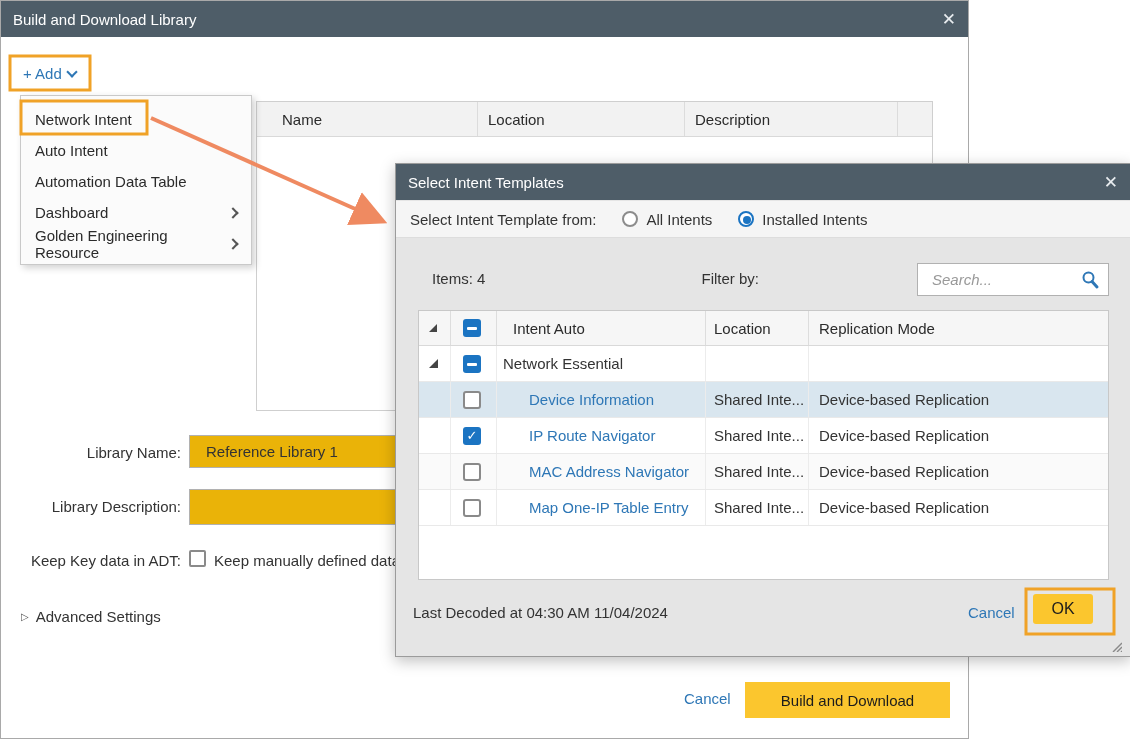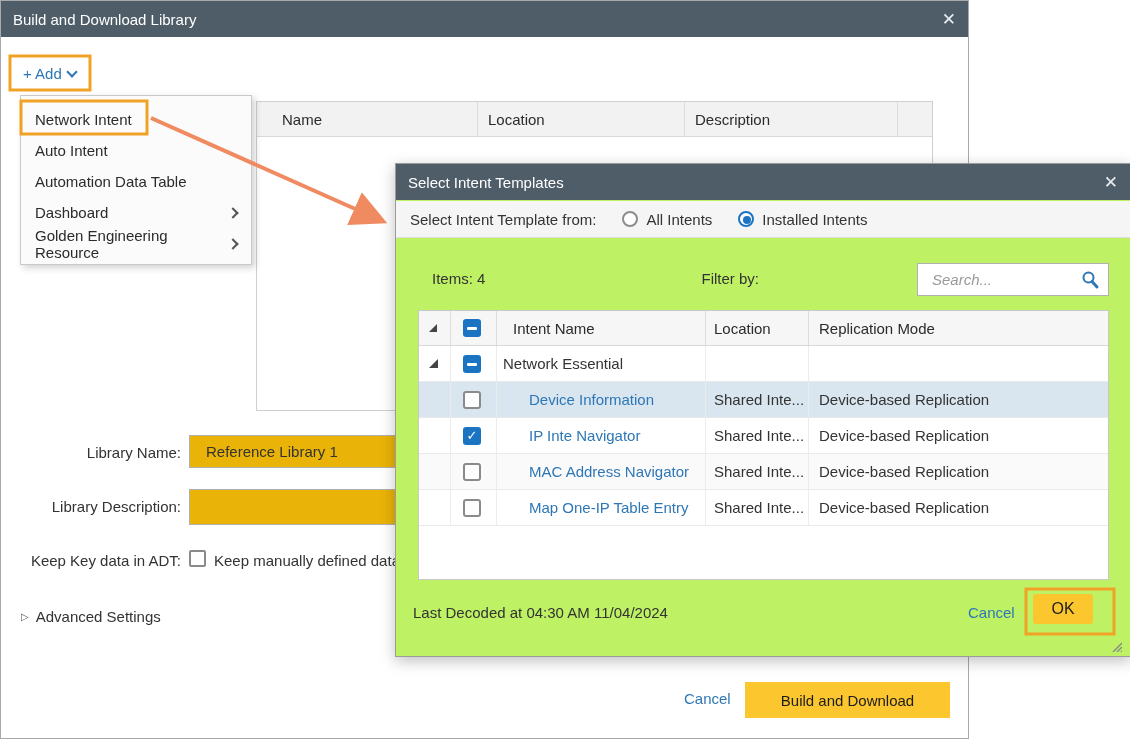--- a/index.html
+++ b/index.html
@@ -39,21 +39,21 @@
              display:flex;align-items:center;justify-content:center;color:#1c1c1c;font-size:15px;cursor:pointer;}
 
   
   .menu{position:absolute;left:20px;top:95px;width:232px;height:170px;background:#fbfbfb;border:1px solid #c9c9c9;
         box-shadow:3px 3px 7px rgba(0,0,0,.18);padding-top:8px;z-index:6;}
   .menu-item{height:31px;display:flex;align-items:center;padding:0 14px;color:#2b2b2b;font-size:15px;cursor:pointer;}
   .menu-item .mi-label{flex:1;}
   .chev-right{width:8px;height:8px;border-right:2px solid #555;border-bottom:2px solid #555;transform:rotate(-45deg);}
 
   
-  .dialog{position:absolute;left:395px;top:163px;width:736px;height:494px;background:#bef264;border:1px solid #9b9b9b;
+  .dialog{position:absolute;left:395px;top:163px;width:736px;height:494px;background:#e5e5e5;border:1px solid #9b9b9b;
           box-shadow:0 4px 14px rgba(0,0,0,.25);z-index:30;}
   .radio-strip{position:absolute;left:0;top:37px;right:0;height:37px;background:#f5f5f5;border-bottom:1px solid #ddd;
                display:flex;align-items:center;padding-left:14px;}
   .radio{width:16px;height:16px;border-radius:50%;border:2px solid #8c8c8c;background:#fff;margin:0 8px 0 26px;position:relative;cursor:pointer;}
   .radio.sel{border-color:#1b74c2;}
   .radio.sel::after{content:"";position:absolute;left:3px;top:3px;width:8px;height:8px;border-radius:50%;background:#1b74c2;}
 
   .items-count{position:absolute;left:36px;top:106px;}
   .filter-label{position:absolute;left:270px;top:106px;width:93px;text-align:right;}
   .filter-box{position:absolute;left:370px;top:99px;width:137px;height:33px;border:1px solid #b1b1b1;background:#fff;
@@ -189,21 +189,21 @@
     </div>
 
     <div class="d-table">
       <div class="t-row head">
         <div class="t-cell noborder" style="padding-left:0;">
             <span class="tri-exp small"></span>
           </div>
         <div class="t-cell" style="padding-left:0;">
             <span class="cbx ind"></span>
           </div>
-        <div class="t-cell name" style="padding-left:16px;">Intent Name</div>
+        <div class="t-cell name" style="padding-left:16px;">Intent Auto</div>
         <div class="t-cell">Location</div>
         <div class="t-cell" style="padding-left:10px;">Replication Mode</div>
       </div>
 
       <div class="t-row">
         <div class="t-cell noborder" style="padding-left:0;">
             <span class="tri-exp"></span>
           </div>
         <div class="t-cell" style="padding-left:0;">
             <span class="cbx ind"></span>
@@ -224,21 +224,21 @@
         <div class="t-cell">Shared Inte...</div>
         <div class="t-cell" style="padding-left:10px;">Device-based Replication</div>
       </div>
 
       <div class="t-row">
         <div class="t-cell noborder"></div>
         <div class="t-cell" style="padding-left:0;">
             <span class="cbx chk">✓</span>
           </div>
         <div class="t-cell name indent">
-            <span class="intent-link">IP Inte Navigator</span>
+            <span class="intent-link">IP Route Navigator</span>
           </div>
         <div class="t-cell">Shared Inte...</div>
         <div class="t-cell" style="padding-left:10px;">Device-based Replication</div>
       </div>
 
       <div class="t-row alt">
         <div class="t-cell noborder"></div>
         <div class="t-cell" style="padding-left:0;">
             <span class="cbx un"></span>
           </div>

